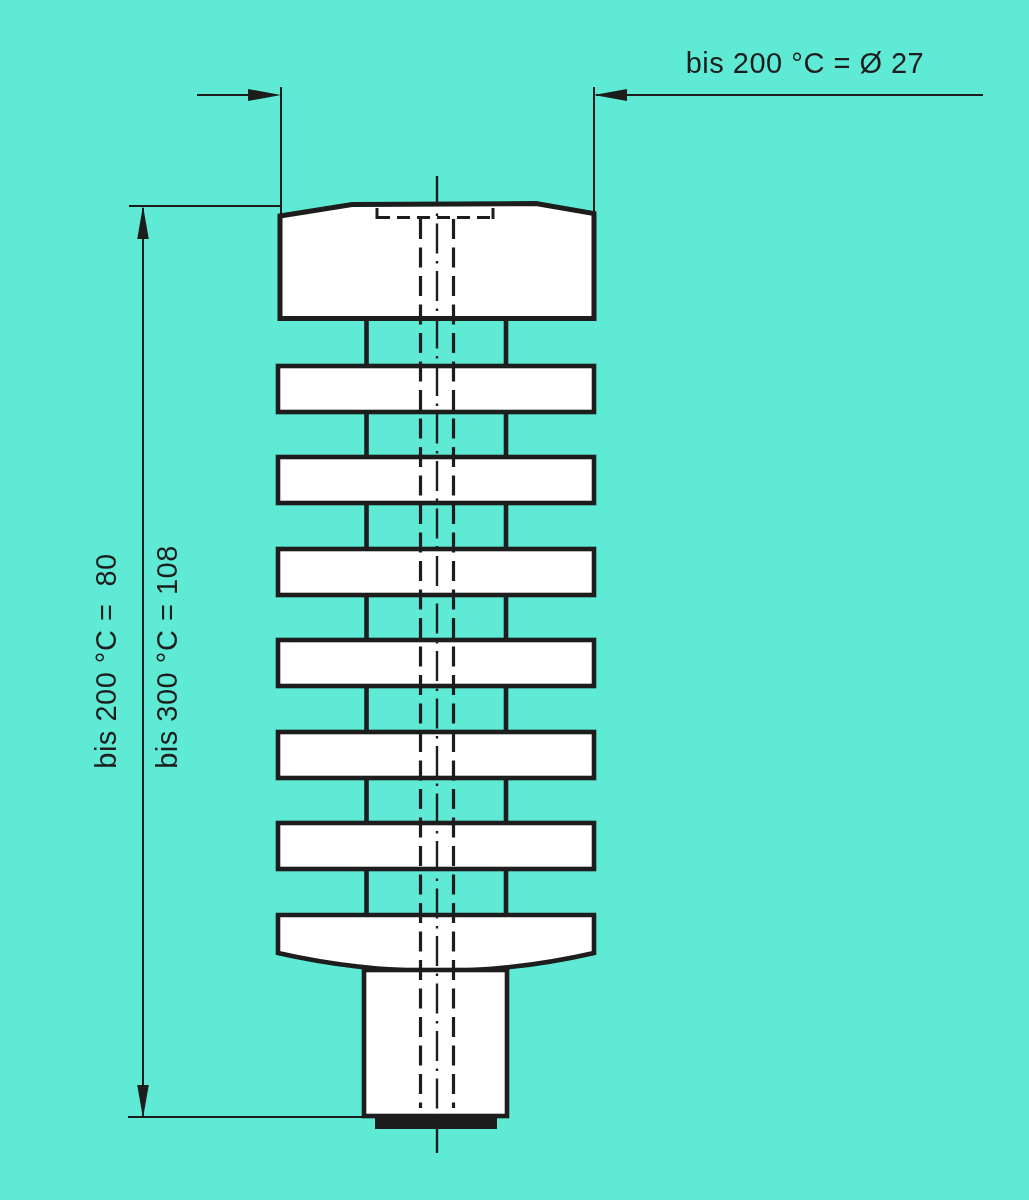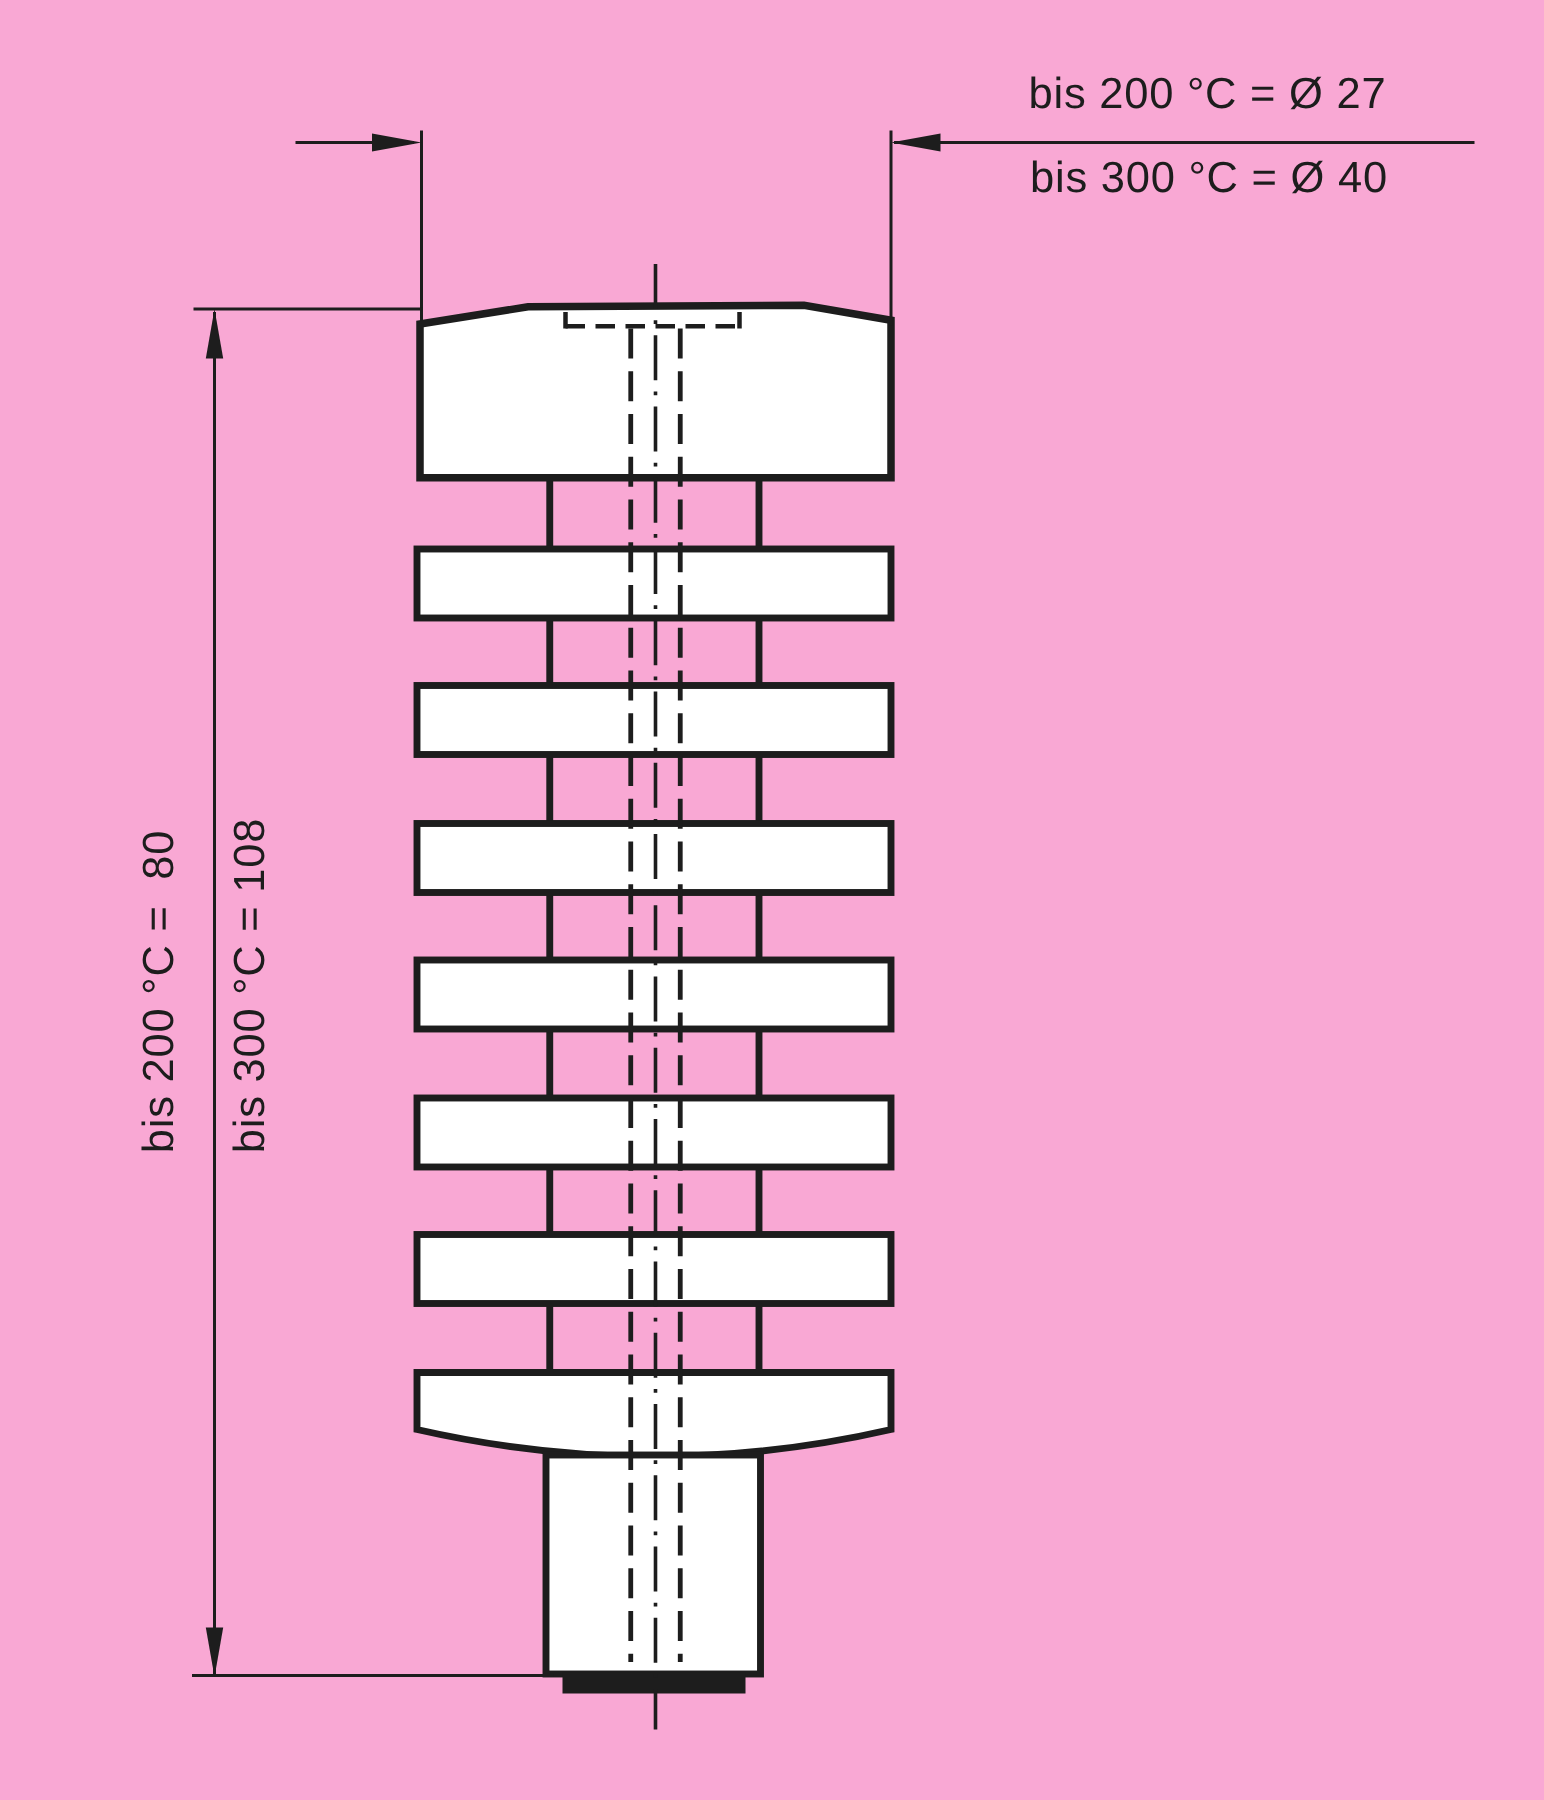--- a/index.html
+++ b/index.html
@@ -4,21 +4,21 @@
 <style>
   html, body {
     margin: 0;
     padding: 0;
     background: #ffffff;
   }
   .canvas {
     position: relative;
     width: 1029px;
     height: 1200px;
-    background: #f9a8d4;
+    background: #5eead4;
     overflow: hidden;
     font-family: "Liberation Sans", sans-serif;
   }
   .canvas svg {
     position: absolute;
     left: 0;
     top: 0;
   }
   .lbl {
     position: absolute;
@@ -110,19 +110,18 @@
       <line x1="143" y1="208" x2="143" y2="1118"></line>
       <line x1="129" y1="206" x2="282" y2="206"></line>
       <line x1="128" y1="1117" x2="369" y2="1117"></line>
       <polygon points="143,206 137.2,239 148.8,239" fill="#1d1d1d" stroke="none"></polygon>
       <polygon points="143,1118 137.2,1085 148.8,1085" fill="#1d1d1d" stroke="none"></polygon>
     </g>
   </svg>
 
   <div class="lbl horiz" style="left:605px; top:44px;">bis 200 °C = Ø 27</div>
 
-  <div class="lbl horiz" style="left:606px; top:100px;">bis 300 °C = Ø 40</div>
 
   <div class="lbl rot" style="left:-104px; top:641px;">bis 200 °C =  80</div>
 
   <div class="lbl rot" style="left:-43px; top:637px;">bis 300 °C = 108</div>
 
 </div>
 
 </body></html>

